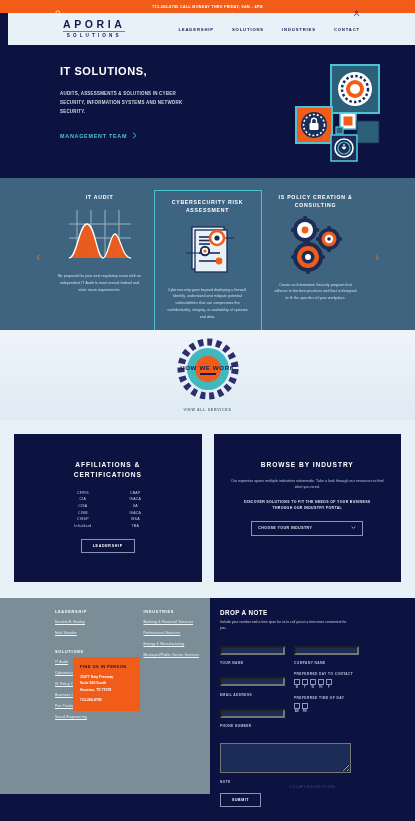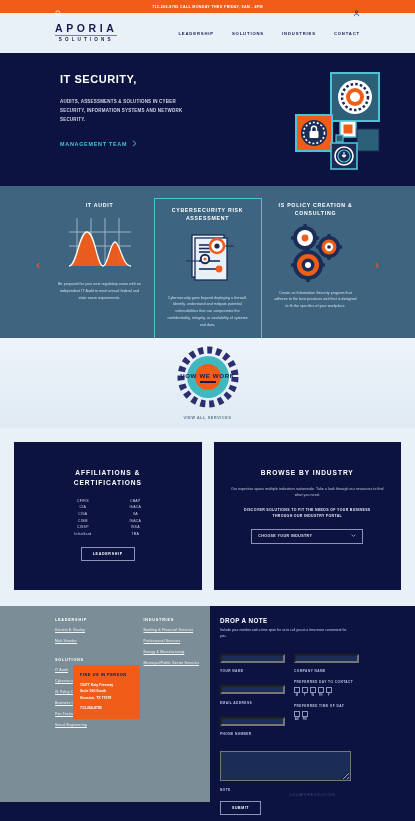--- a/index.html
+++ b/index.html
@@ -18,23 +18,24 @@
   }
   .topbar-search { position: absolute; left: 55px; top: 3px; }
   .topbar-phone {
     width: 100%; text-align: center;
     font-size: 3.6px; letter-spacing: .35px; color: #fff; font-weight: 700;
   }
   .topbar-user { position: absolute; right: 55px; top: 3px; }
 
   
   .header {
-    height: 40px; background: #e9f1f8;
+    height: 32px; background: #e9f1f8;
     display: flex; align-items: center; padding: 0 55px;
     justify-content: space-between;
+    margin-left: 8px;
   }
   .logo-wrap { line-height: 1; }
   .logo-main {
     font-size: 10.5px; font-weight: 700; letter-spacing: 3.6px;
     color: #141b4d; border-bottom: 1.2px solid #f25c19; padding-bottom: 1px;
   }
   .logo-sub {
     font-size: 4.6px; font-weight: 700; letter-spacing: 3.1px;
     color: #141b4d; margin-top: 2px; text-align: center;
   }
@@ -237,21 +238,21 @@
     <div class="nav">
       <a href="#">LEADERSHIP</a>
       <a href="#">SOLUTIONS</a>
       <a href="#">INDUSTRIES</a>
       <a href="#">CONTACT</a>
     </div>
   </div>
 
   <div class="hero">
     <h1>
-      <span>IT SECURITY,</span><br>
+      <span>IT SOLUTIONS,</span><br>
     </h1>
     <p>AUDITS, ASSESSMENTS &amp; SOLUTIONS IN CYBER SECURITY, INFORMATION SYSTEMS AND NETWORK SECURITY.</p>
     <div class="hero-cta">
       <span>MANAGEMENT TEAM</span>
       <span>
         <svg width="5" height="7" viewBox="0 0 6 9">
             <polyline points="1,1 5,4.5 1,8" fill="none" stroke="#4cc3d4" stroke-width="1.2"></polyline>
           </svg>
       </span>
     </div>

